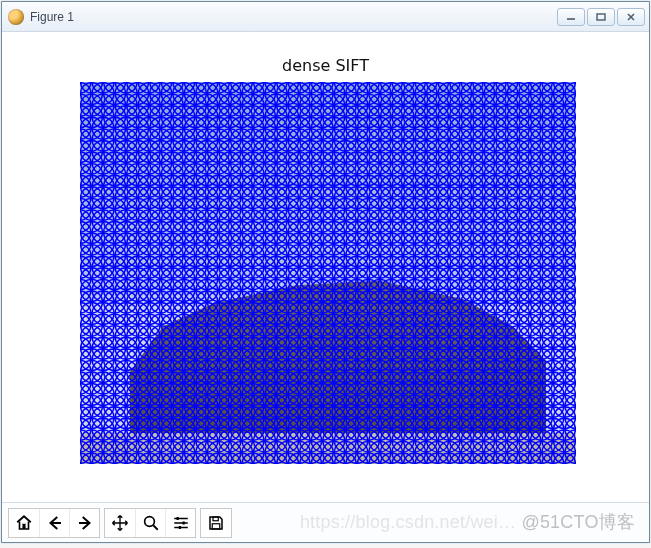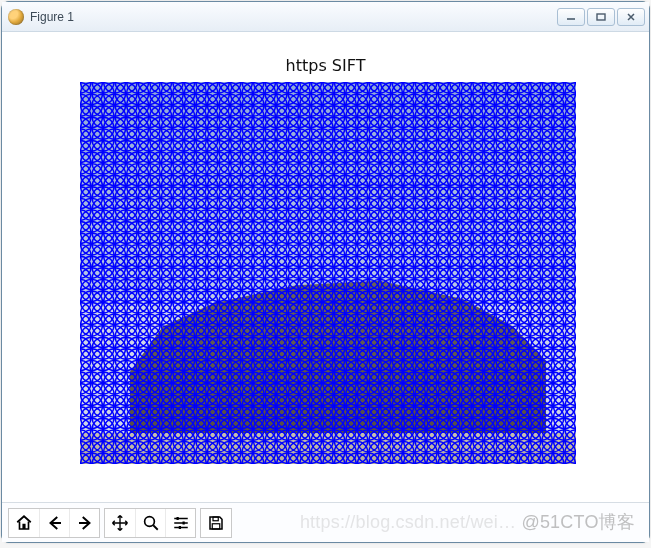--- a/index.html
+++ b/index.html
@@ -12,21 +12,21 @@
     font-size: 12px;
     position: relative;
     overflow: hidden;
   }
   .window {
     width: 649px;
     height: 542px;
     margin: 1px;
     background: #14532d;
     border: 1px solid #6b8aa3;
-    border-radius: 8px;
+    border-radius: 1px;
     box-shadow: 0 0 2px rgba(0,0,0,0.15);
     display: flex;
     flex-direction: column;
     position: relative;
   }
   .titlebar {
     height: 30px;
     background: linear-gradient(#fafcff, #e7eef6);
     border-bottom: 1px solid #cdd9e4;
     display: flex;
@@ -166,21 +166,21 @@
       </div>
       <div class="win-btn" title="Close">
         <svg width="12" height="10" viewBox="0 0 12 10">
             <path d="M3 2l6 6M9 2l-6 6" stroke="#4a5b6b" stroke-width="1.5"></path>
           </svg>
       </div>
     </div>
   </div>
 
   <div class="content">
-    <div class="chart-title">https SIFT</div>
+    <div class="chart-title">dense SIFT</div>
 
     <div class="plot-wrap">
       <div class="bg-image"></div>
       <svg class="circles-svg" viewBox="0 0 496 382" preserveAspectRatio="none">
         <g id="circle-grid" stroke="#0000ff" stroke-width="1.4" fill="none">
             <circle cx="0.00" cy="0.00" r="11"></circle>
             <circle cx="11.53" cy="0.00" r="11"></circle>
             <circle cx="23.07" cy="0.00" r="11"></circle>
             <circle cx="34.60" cy="0.00" r="11"></circle>
             <circle cx="46.14" cy="0.00" r="11"></circle>

